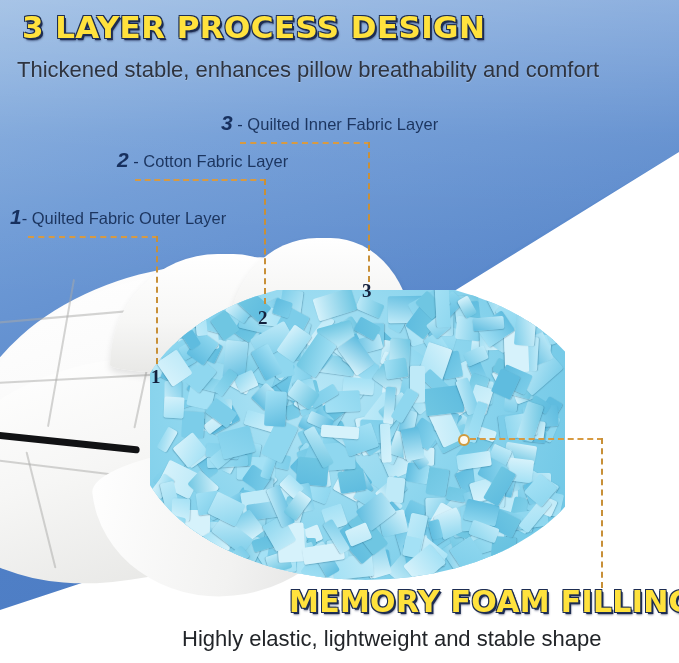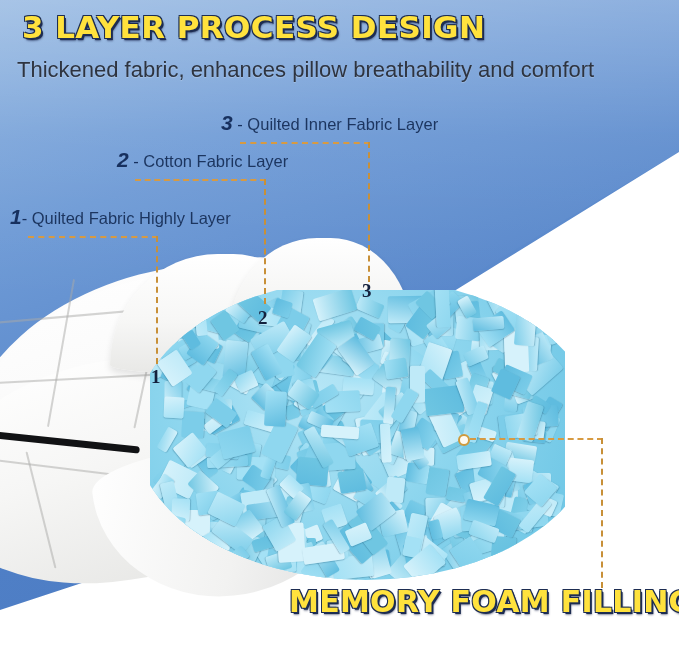--- a/index.html
+++ b/index.html
@@ -252,21 +252,21 @@
 </head>
 <body>
 
 <div id="page">
 
   <div class="bg-white"></div>
   <div class="bg-blue"></div>
   <div class="bg-blue-sheen"></div>
 
   <div class="headline">3 LAYER PROCESS DESIGN</div>
-  <div class="subhead">Thickened fabric, enhances pillow breathability and comfort</div>
+  <div class="subhead">Thickened stable, enhances pillow breathability and comfort</div>
 
   <div class="pillow-wrap">
 
     <div class="pillow-body"></div>
     <div class="pillow-body2"></div>
 
     <div class="quilt-line" style="left:-20px; top:60px; width:300px; height:2px; transform:rotate(-5deg);"></div>
     <div class="quilt-line" style="left:-30px; top:125px; width:320px; height:2px; transform:rotate(-3deg);"></div>
     <div class="quilt-line" style="left:60px; top:28px; width:2px; height:150px; transform:rotate(10deg);"></div>
     <div class="quilt-line" style="left:150px; top:20px; width:2px; height:160px; transform:rotate(12deg);"></div>
@@ -729,30 +729,31 @@
   <div class="leader">
     <div class="leader-h" style="left:240px; top:142px; width:130px;"></div>
     <div class="leader-v" style="left:368px; top:142px; height:140px;"></div>
   </div>
   <div class="leader">
     <div class="leader-h" style="left:470px; top:438px; width:133px;"></div>
     <div class="leader-v" style="left:601px; top:438px; height:150px;"></div>
   </div>
 
   <div class="callout" style="left:10px; top:205px;">
-    <span class="num">1</span><span class="dash">-</span><span class="txt"> Quilted Fabric Highly Layer</span>
+    <span class="num">1</span><span class="dash">-</span><span class="txt"> Quilted Fabric Outer Layer</span>
   </div>
 
   <div class="callout" style="left:117px; top:148px;">
     <span class="num">2</span> <span class="dash">-</span><span class="txt"> Cotton Fabric Layer</span>
   </div>
 
   <div class="callout" style="left:221px; top:111px;">
     <span class="num">3</span> <span class="dash">-</span><span class="txt"> Quilted Inner Fabric Layer</span>
   </div>
 
   <div class="marker-num" style="left:151px; top:366px;">1</div>
   <div class="marker-num" style="left:258px; top:307px;">2</div>
   <div class="marker-num" style="left:362px; top:280px;">3</div>
 
   <div class="bottom-title">MEMORY FOAM FILLING</div>
+  <div class="bottom-sub">Highly elastic, lightweight and stable shape</div>
 
 </div>
 
 </body></html>

